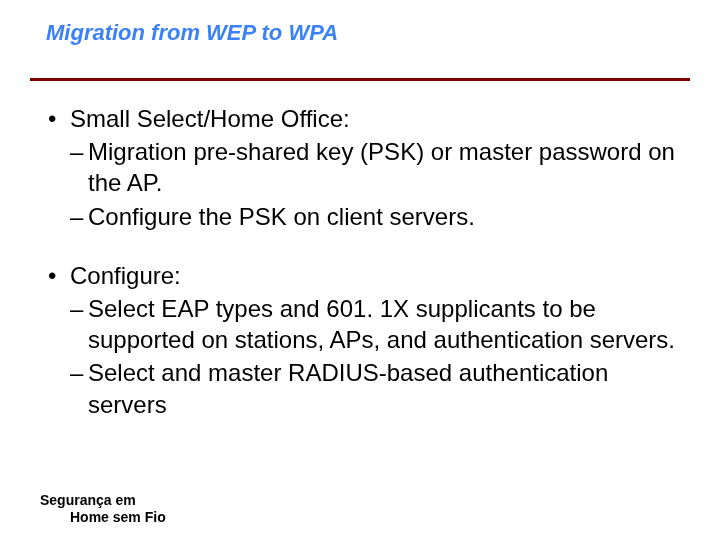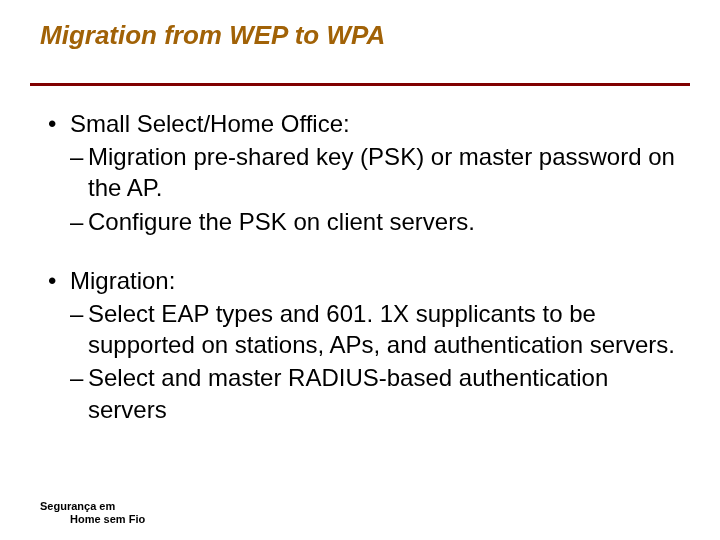--- a/index.html
+++ b/index.html
@@ -12,24 +12,24 @@
   }
   .slide {
     width: 720px;
     height: 540px;
     padding: 20px 30px 0 30px;
     position: relative;
   }
   .title {
     font-style: italic;
     font-weight: bold;
-    color: #a16207;
-    font-size: 26px;
+    color: #3b82f6;
+    font-size: 22px;
     padding-bottom: 8px;
-    margin-left: 10px;
+    margin-left: 16px;
     margin-bottom: 24px;
   }
   .rule {
     border: none;
     border-top: 3px solid #800000;
     margin: 0 0 22px 0;
   }
   ul.top {
     list-style: none;
     padding-left: 18px;
@@ -70,21 +70,21 @@
     font-family: Arial, sans-serif;
   }
   .sub-text {
     flex: 1;
     padding-left: 0;
   }
   .footer {
     position: absolute;
     left: 40px;
     bottom: 14px;
-    font-size: 11px;
+    font-size: 14px;
     font-weight: bold;
     line-height: 1.2;
   }
   .footer .line2 {
     padding-left: 30px;
   }
 </style>
 </head>
 <body>
 
@@ -107,21 +107,21 @@
         <li>
           <span class="dash">–</span>
           <span class="sub-text">Configure the PSK on client servers.</span>
         </li>
       </ul>
     </li>
 
     <li>
       <div class="b1-row">
         <span class="bullet-dot">•</span>
-        <span class="b1-text">Migration:</span>
+        <span class="b1-text">Configure:</span>
       </div>
       <ul class="sub">
         <li>
           <span class="dash">–</span>
           <span class="sub-text">Select EAP types and 601. 1X supplicants to be supported on stations, APs, and authentication servers.</span>
         </li>
         <li>
           <span class="dash">–</span>
           <span class="sub-text">Select and master RADIUS-based authentication servers</span>
         </li>

